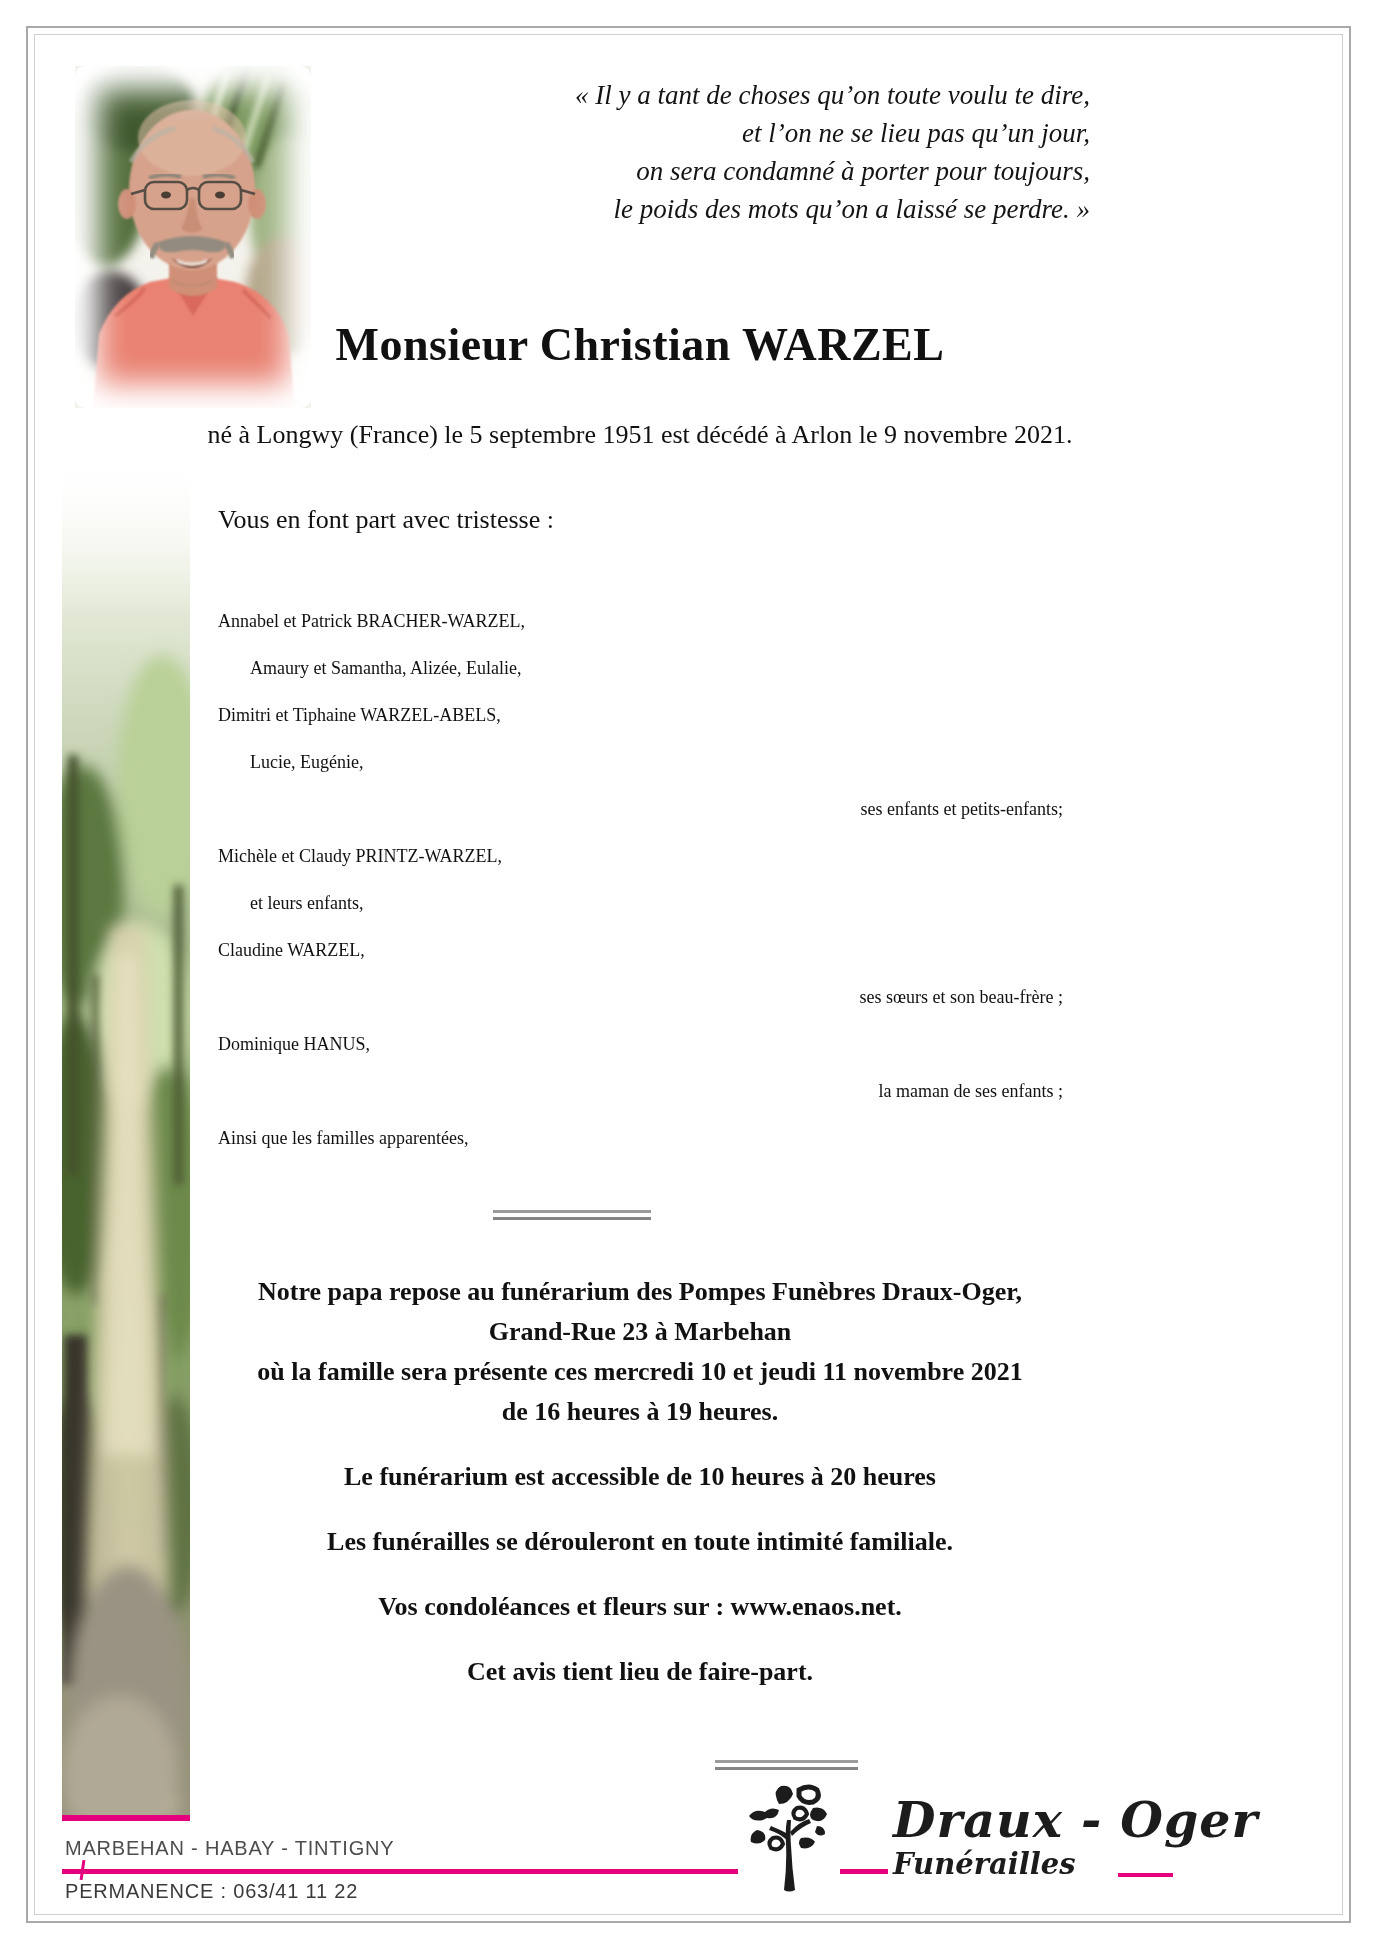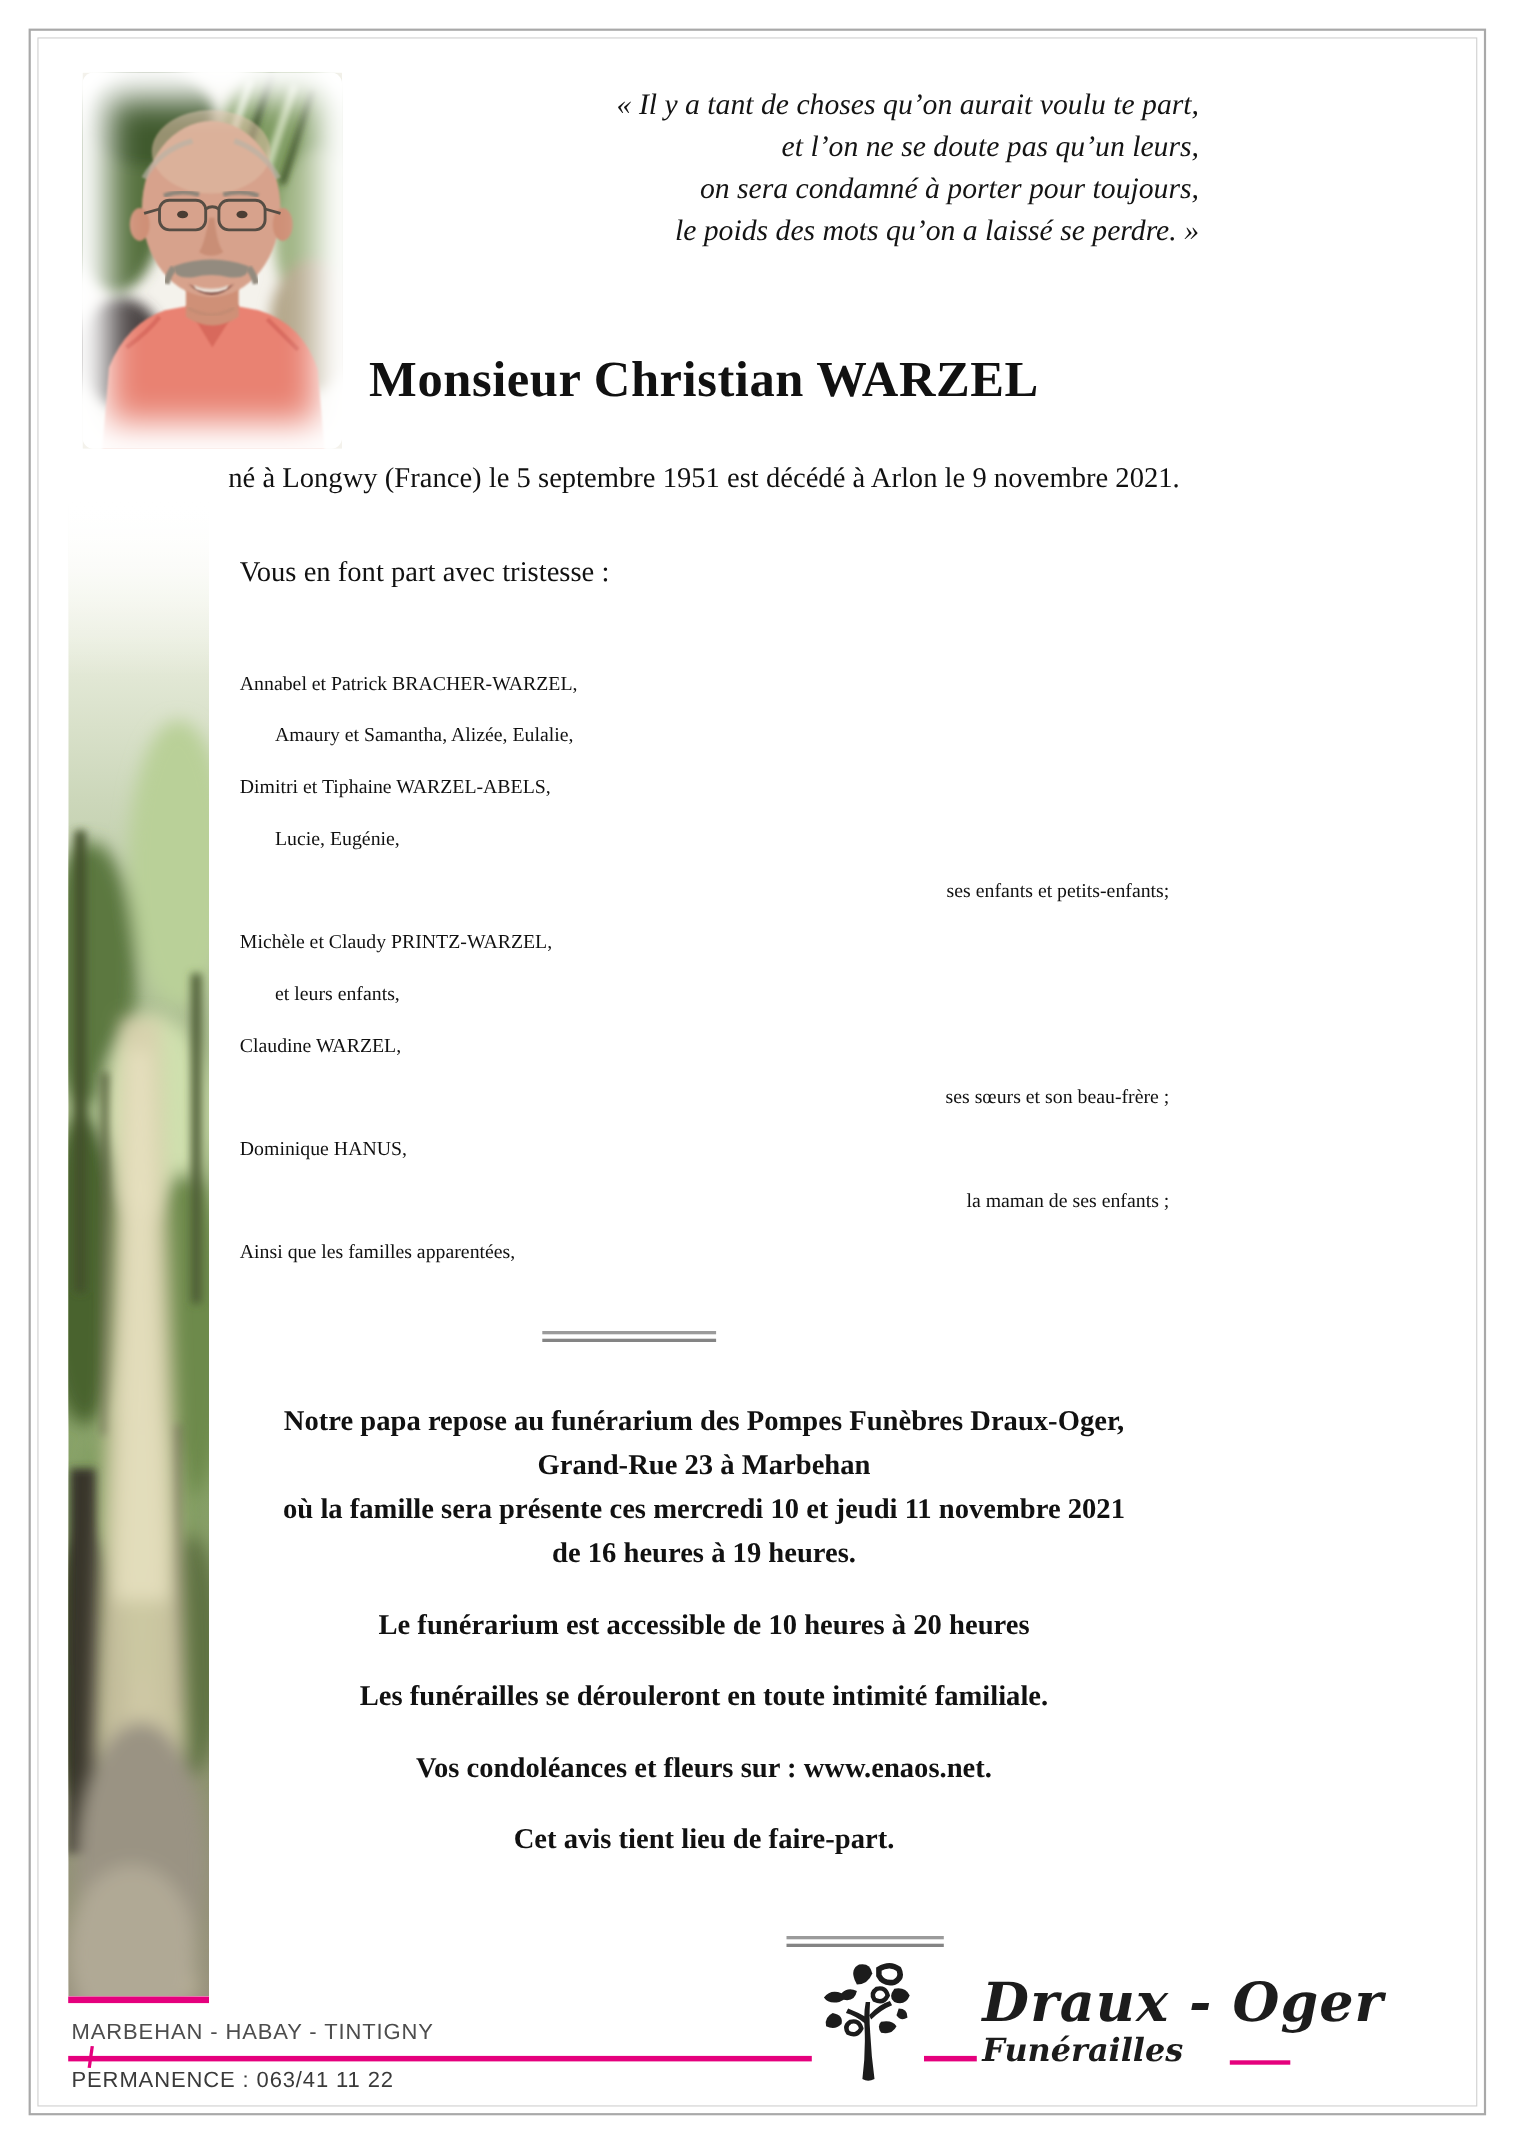--- a/index.html
+++ b/index.html
@@ -140,22 +140,22 @@
 
       <path d="M96,192 Q117,204 138,192 Q118,212 96,192 Z" fill="#7a4a40" filter="url(#b1)"></path>
       <path d="M101,193 Q117,200 133,193 L131,197 Q117,203 103,197 Z" fill="#efe5da" filter="url(#b1)"></path>
 
       <path d="M96,214 Q117,226 138,214" stroke="#c08a72" stroke-width="3" fill="none" opacity="0.7" filter="url(#b1)"></path>
     </svg>
     <div class="vignette"></div>
   </div>
 
   <div class="abs quote">
-    <div>« Il y a tant de choses qu’on aurait voulu te part,</div>
-    <div>et l’on ne se doute pas qu’un leurs,</div>
+    <div>« Il y a tant de choses qu’on toute voulu te dire,</div>
+    <div>et l’on ne se lieu pas qu’un jour,</div>
     <div>on sera condamné à porter pour toujours,</div>
     <div>le poids des mots qu’on a laissé se perdre. »</div>
   </div>
 
   <div class="abs title">Monsieur Christian WARZEL</div>
   <div class="abs lifedates">né à Longwy (France) le 5 septembre 1951 est décédé à Arlon le 9 novembre 2021.</div>
 
   <div class="abs intro">Vous en font part avec tristesse :</div>
 
   <div class="abs family">

